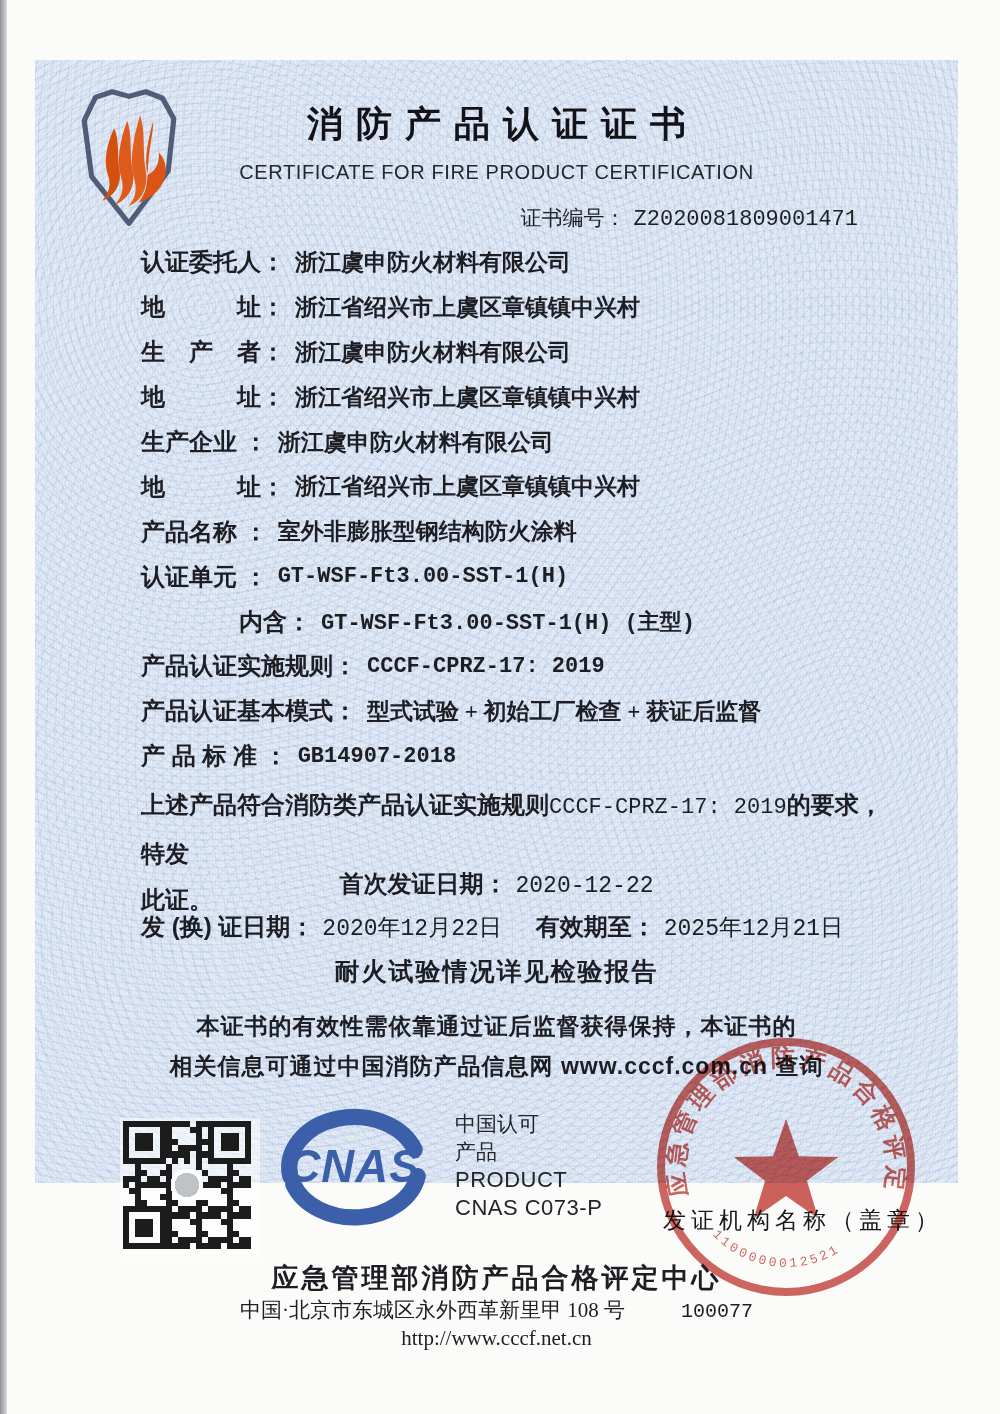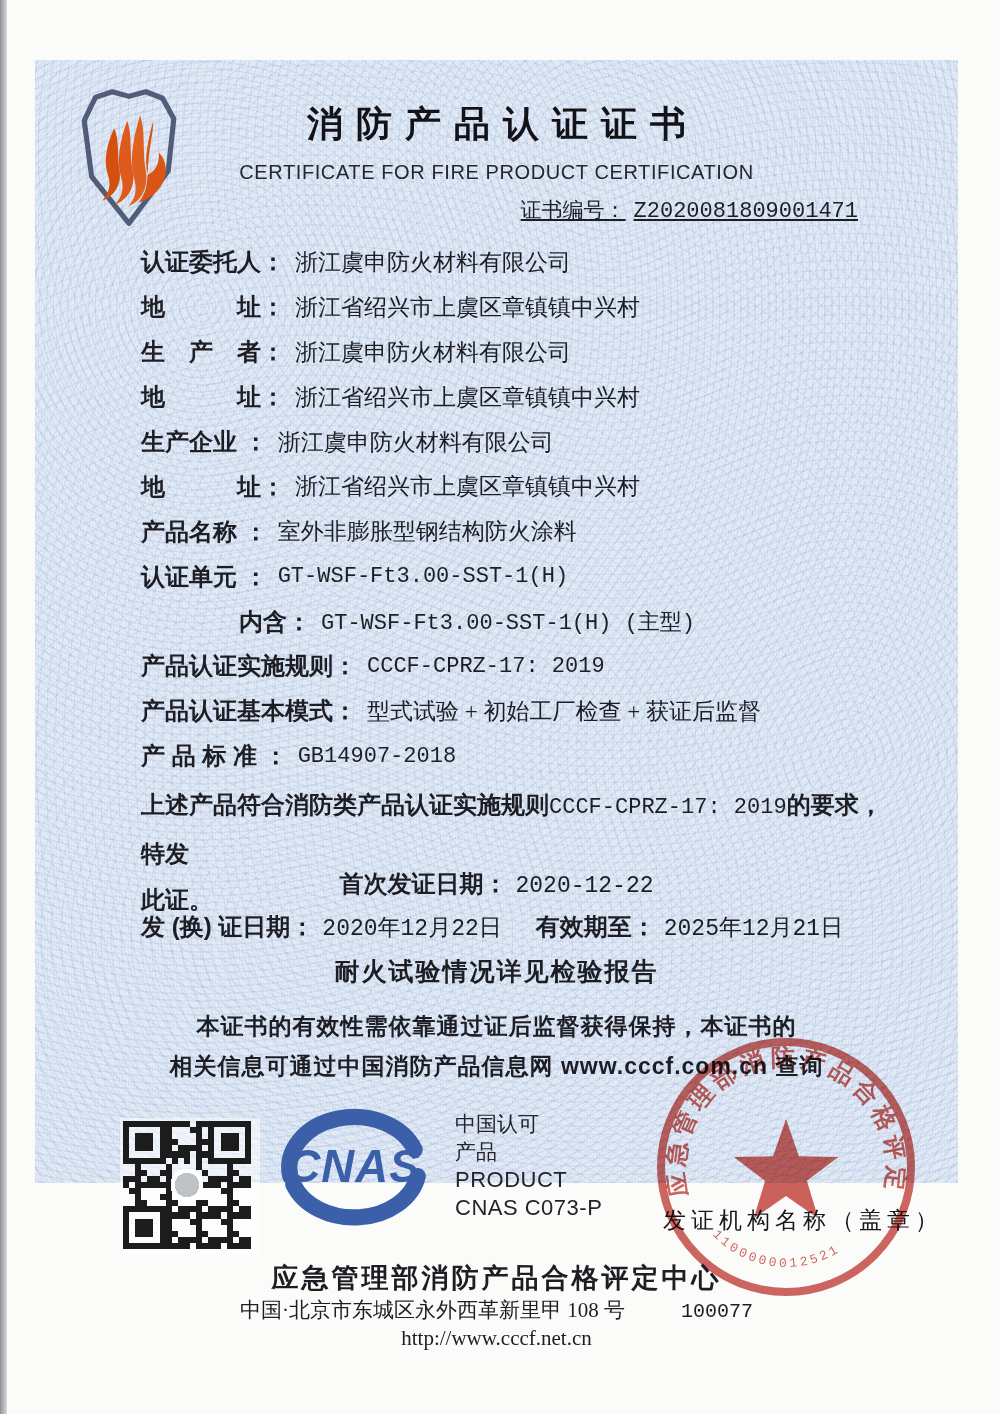--- a/index.html
+++ b/index.html
@@ -19,28 +19,28 @@
       repeating-radial-gradient(circle at 88% 62%, rgba(108,140,196,0.10) 0 1.5px, rgba(255,255,255,0) 1.5px 9px),
       repeating-radial-gradient(circle at 30% 78%, rgba(108,140,196,0.10) 0 1.5px, rgba(255,255,255,0) 1.5px 10px),
       repeating-linear-gradient(90deg, rgba(130,160,210,0.06) 0 1px, rgba(255,255,255,0) 1px 3px);
   }
   .abs{position:absolute;}
   .center{left:0;right:0;text-align:center;}
 
   .logo{left:38px;top:22px;width:112px;height:152px;}
   .title{top:40px;font-size:36px;font-weight:700;letter-spacing:13px;text-indent:13px;color:#121218;}
   .subtitle{top:101px;font-size:20px;font-weight:500;letter-spacing:.6px;color:#26262c;}
-  .certno{top:136px;right:100px;font-size:21px;text-decoration:underline;}
+  .certno{top:144px;right:100px;font-size:21px;}
   .certno .lab{font-family:"Liberation Serif",serif;}
   .certno .val{font-family:"Liberation Mono",monospace;font-size:22px;margin-left:8px;}
 
   .rows{left:106px;top:180px;right:40px;}
   .row{display:flex;align-items:center;height:44.9px;}
   .row .lab{font-weight:700;font-size:24px;white-space:pre;flex:none;}
-  .row .val{font-size:23px;font-family:"Liberation Serif",serif;margin-left:10px;white-space:pre;}
+  .row .val{font-size:23px;font-family:"Liberation Serif",serif;margin-left:10px;white-space:pre;font-weight:bold;}
   .row.mono .val{font-family:"Liberation Mono",monospace;font-size:22px;}
   .row.indent{padding-left:98px;}
 
   .statement{left:106px;top:722px;width:762px;font-size:24px;font-weight:700;line-height:46px;}
   .statement .code{font-family:"Liberation Mono",monospace;font-weight:400;font-size:22px;}
   .statement .l2{display:block;}
 
   .line-first{top:808px;font-size:24px;}
   .line-issue{left:106px;top:851px;font-size:24px;}
   .blab{font-weight:700;}

